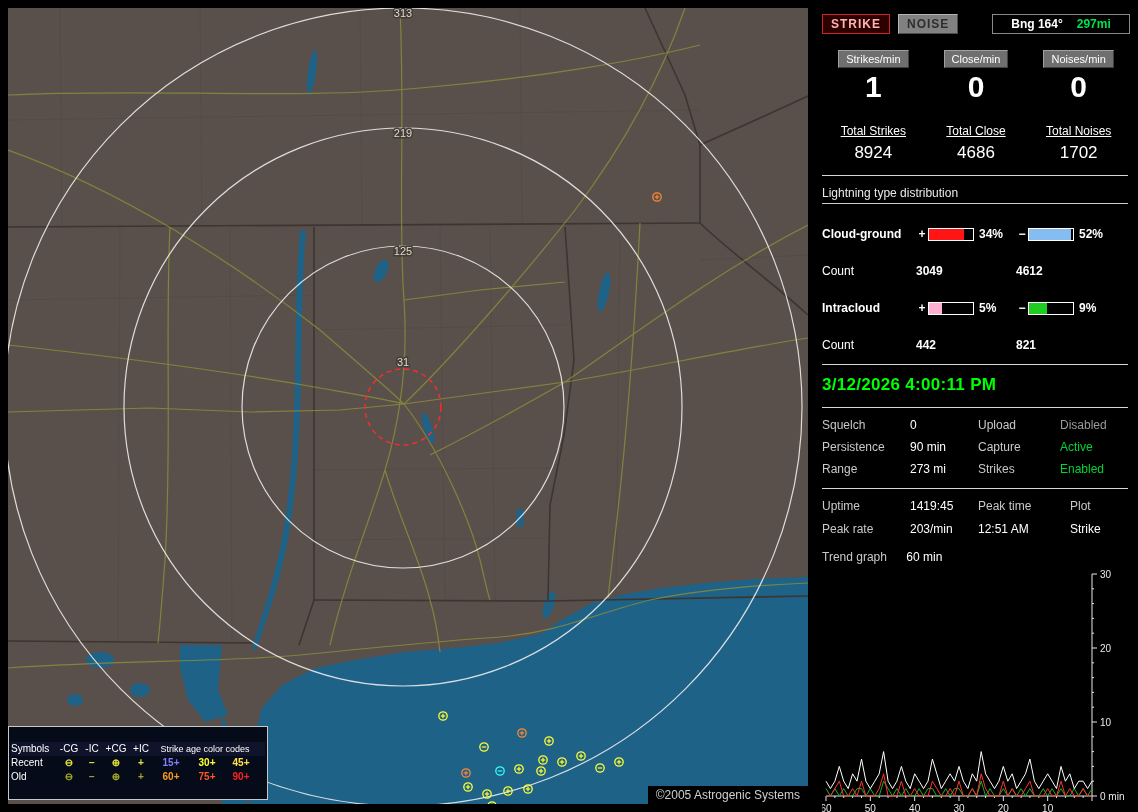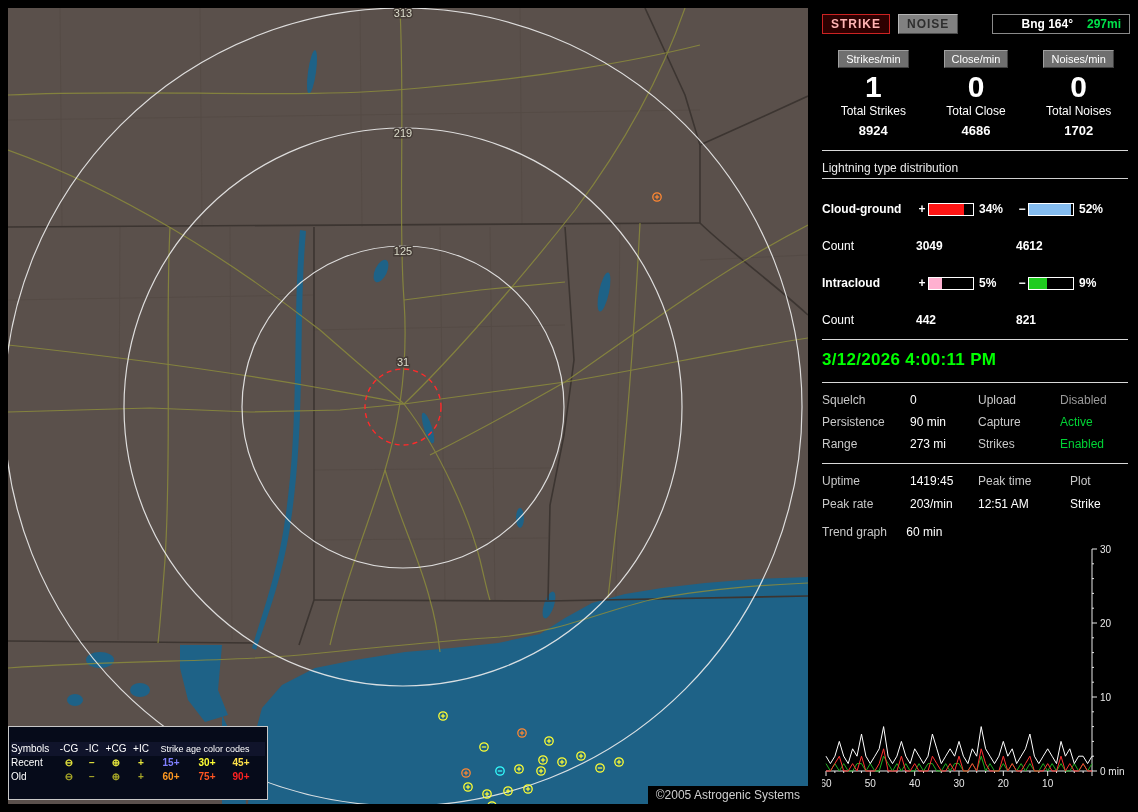--- a/index.html
+++ b/index.html
@@ -23,29 +23,29 @@
   .sym-recent{color:#e4e43c;font-weight:bold;}
   .sym-old{color:#a8a828;font-weight:bold;}
   .lg-age{text-align:center;font-weight:bold;}
 
   
   .side-panel{position:absolute;left:816px;top:8px;width:316px;height:796px;background:#000;color:#fff;font-size:12px;box-sizing:border-box;padding:6px 2px 0 6px;}
   .top-row{display:flex;align-items:center;margin-bottom:16px;}
   .btn{font-size:12px;font-weight:bold;padding:2px 8px;cursor:default;}
   .strike-btn{background:#2d0000;border:1px solid #cc2222;color:#ffb3b3;margin-right:8px;letter-spacing:1px;}
   .noise-btn{background:#818181;border:1px solid;border-color:#b5b5b5 #4c4c4c #4c4c4c #b5b5b5;color:#2e2e2e;letter-spacing:1px;}
-  .bng-box{margin-left:auto;border:1px solid #8a8a8a;background:#000;padding:2px 8px;font-weight:bold;display:flex;gap:14px;min-width:120px;justify-content:flex-end;}
+  .bng-box{margin-left:auto;border:1px solid #8a8a8a;background:#000;padding:2px 8px;font-weight:bold;display:flex;gap:14px;min-width:120px;justify-content:center;}
   .bng-label{color:#fff;}
   .bng-dist{color:#00e24a;}
 
   .rates{display:grid;grid-template-columns:1fr 1fr 1fr;text-align:center;}
   .rate-btn{display:inline-block;background:#6f6f6f;color:#fff;font-size:11px;padding:2px 7px;border:1px solid;border-color:#a0a0a0 #3f3f3f #3f3f3f #a0a0a0;}
   .rate-value{font-size:30px;font-weight:bold;margin-top:2px;line-height:34px;}
-  .total-label{margin-top:0;}
-  .total-value{font-weight:bold;margin-top:5px;font-size:13px;}
+  .total-label{margin-top:20px;text-decoration:underline;}
+  .total-value{font-weight:normal;margin-top:5px;font-size:17px;}
 
   .sep{border:none;border-top:1px solid #d8d8d8;margin:12px 2px 10px 0;}
 
   .dist-title{color:#eaeaea;padding-bottom:3px;border-bottom:1px solid #cfcfcf;margin:2px 2px 9px 0;}
   .dist-row{display:grid;grid-template-columns:94px 12px 46px 42px 12px 46px 40px;align-items:center;margin:23px 0;}
   .dist-name{font-weight:bold;}
   .sign{font-weight:bold;text-align:center;}
   .bar{height:11px;border:1px solid #fff;background:#000;overflow:hidden;}
   .bar i{display:block;height:100%;}
   .pct{font-weight:bold;padding-left:5px;}

